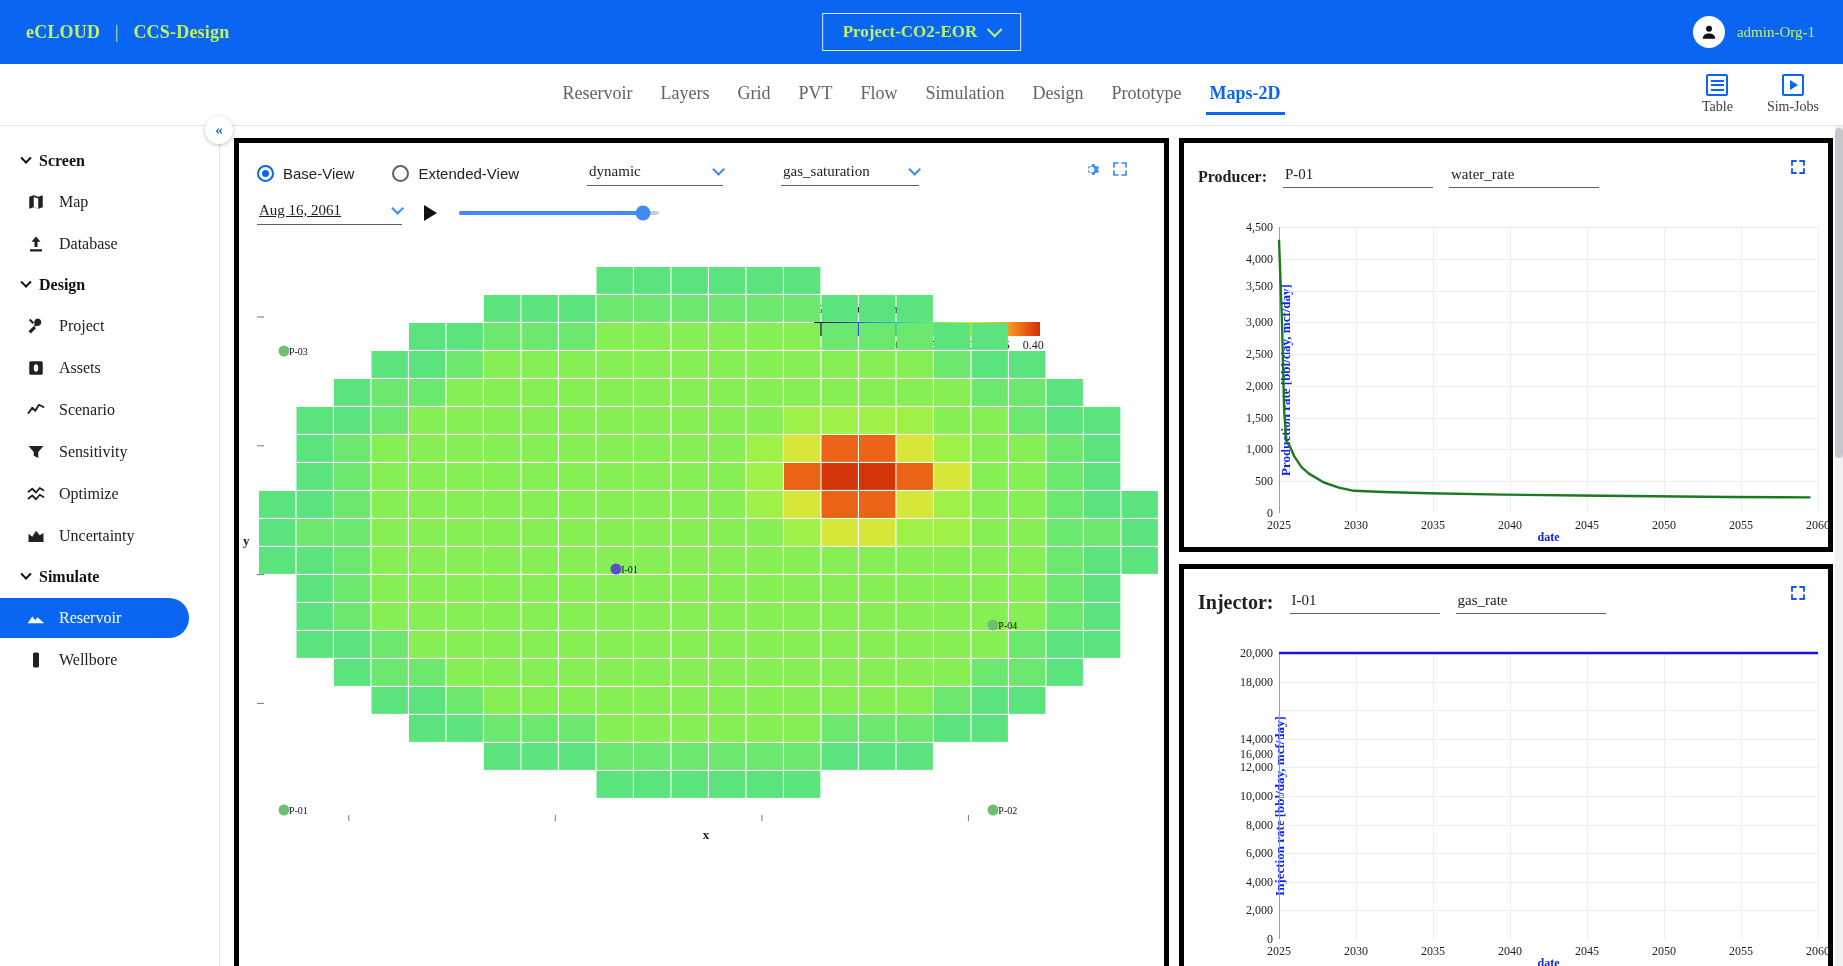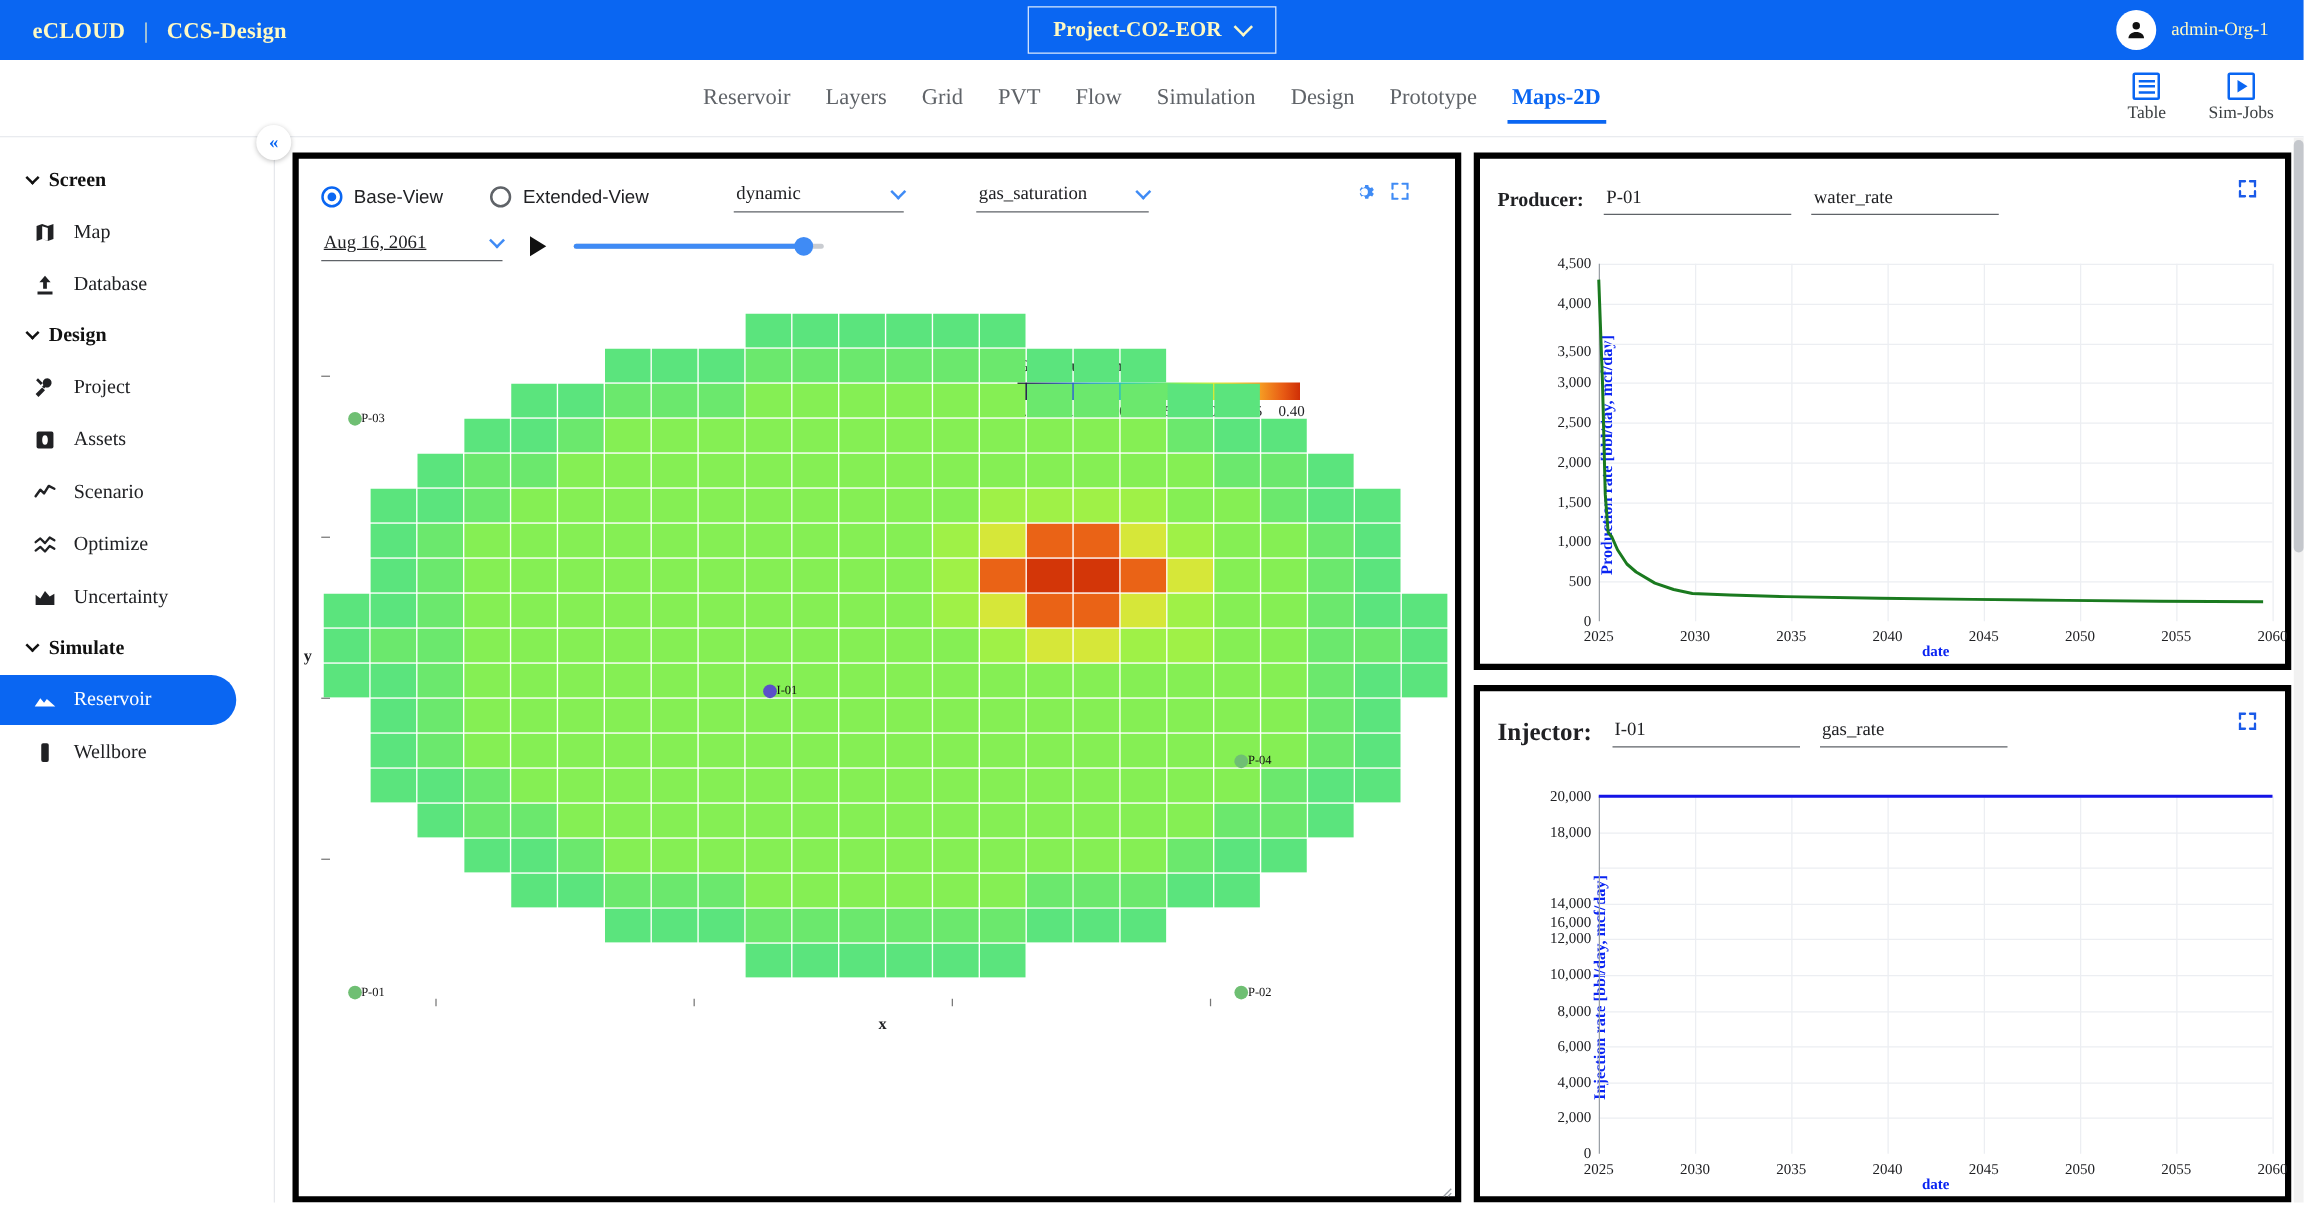--- a/index.html
+++ b/index.html
@@ -3,22 +3,22 @@
 <meta charset="utf-8">
 <style>
   * { box-sizing: border-box; margin:0; padding:0; }
   html,body { width:1843px; height:966px; overflow:hidden; }
   body {
     font-family: "Liberation Serif", "DejaVu Serif", serif;
     background:#ffffff; color:#202124;
   }
   
   .topbar {
-    height:48px; background:#0a66f2; display:flex; align-items:center;
-    position:relative; color:#fef9c3;
+    height:64px; background:#0a66f2; display:flex; align-items:center;
+    position:relative; color:#bef264;
   }
   .brand { margin-left:26px; font-weight:bold; font-size:18px; letter-spacing:.2px; }
   .brand .sep { margin:0 10px; font-weight:normal; }
   .project-chip {
     position:absolute; left:50%; transform:translateX(-50%);
     border:1px solid rgba(255,255,255,.85); padding:8px 20px;
     display:flex; align-items:center; gap:12px; font-weight:bold; font-size:17px;
     min-width:186px; justify-content:center;
   }
   .chev { display:inline-block; width:11px; height:11px; border-right:2px solid currentColor;
@@ -253,20 +253,28 @@
       </span>
       <span>Assets</span>
     </div>
     <div class="side-item">
       <span class="side-ico">
         <svg width="18" height="18" viewBox="0 0 24 24" fill="none" stroke="currentColor" stroke-width="2.6">
             <path d="M2 16l5-7 4 4 5-8 6 3" stroke-linecap="round" stroke-linejoin="round"></path>
           </svg>
       </span>
       <span>Scenario</span>
+    </div>
+    <div class="side-item">
+      <span class="side-ico">
+        <svg width="18" height="18" viewBox="0 0 24 24" fill="currentColor">
+            <path d="M2 4h20l-7 8v8l-6-3v-5z"></path>
+          </svg>
+      </span>
+      <span>Sensitivity</span>
     </div>
     <div class="side-item">
       <span class="side-ico">
         <svg width="18" height="18" viewBox="0 0 24 24" fill="none" stroke="currentColor" stroke-width="2.4">
             <path d="M2 9l5-4 5 5 5-6 5 3M2 18l5-4 5 5 5-6 5 3" stroke-linecap="round" stroke-linejoin="round"></path>
           </svg>
       </span>
       <span>Optimize</span>
     </div>
     <div class="side-item">
@@ -771,21 +779,21 @@
               <div class="ytick" style="top: 222.444px;">1,000</div>
               <div class="gridline" style="top: 190.667px;"></div>
               <div class="ytick" style="top: 190.667px;">1,500</div>
               <div class="gridline" style="top: 158.889px;"></div>
               <div class="ytick" style="top: 158.889px;">2,000</div>
               <div class="gridline" style="top: 127.111px;"></div>
               <div class="ytick" style="top: 127.111px;">2,500</div>
               <div class="gridline" style="top: 95.3333px;"></div>
               <div class="ytick" style="top: 95.3333px;">3,000</div>
               <div class="gridline" style="top: 63.5556px;"></div>
-              <div class="ytick" style="top: 70px;">3,500</div>
+              <div class="ytick" style="top: 59px;">3,500</div>
               <div class="gridline" style="top: 31.7778px;"></div>
               <div class="ytick" style="top: 31.7778px;">4,000</div>
               <div class="gridline" style="top: 0px;"></div>
               <div class="ytick" style="top: 0px;">4,500</div>
               <div class="xtick" style="left: 0px;">2025</div>
               <div class="vgridline" style="left: 77px;"></div>
               <div class="xtick" style="left: 77px;">2030</div>
               <div class="vgridline" style="left: 154px;"></div>
               <div class="xtick" style="left: 154px;">2035</div>
               <div class="vgridline" style="left: 231px;"></div>

